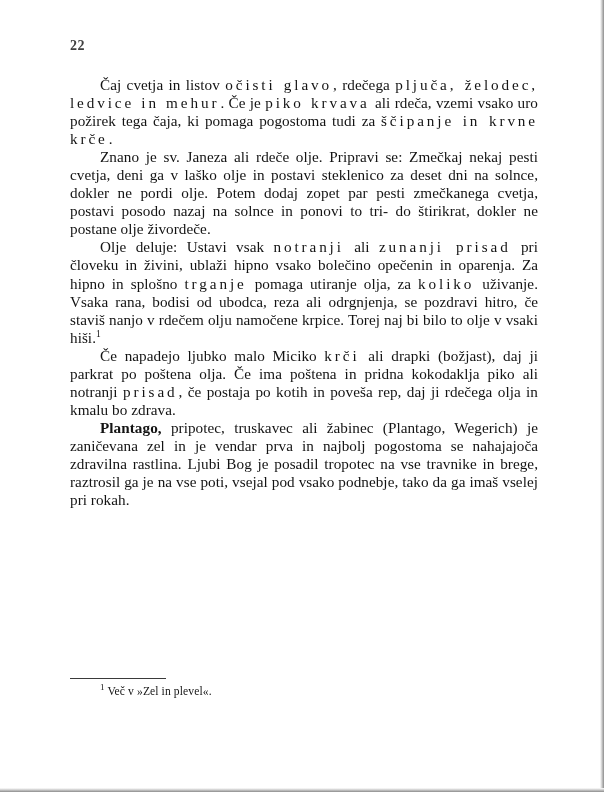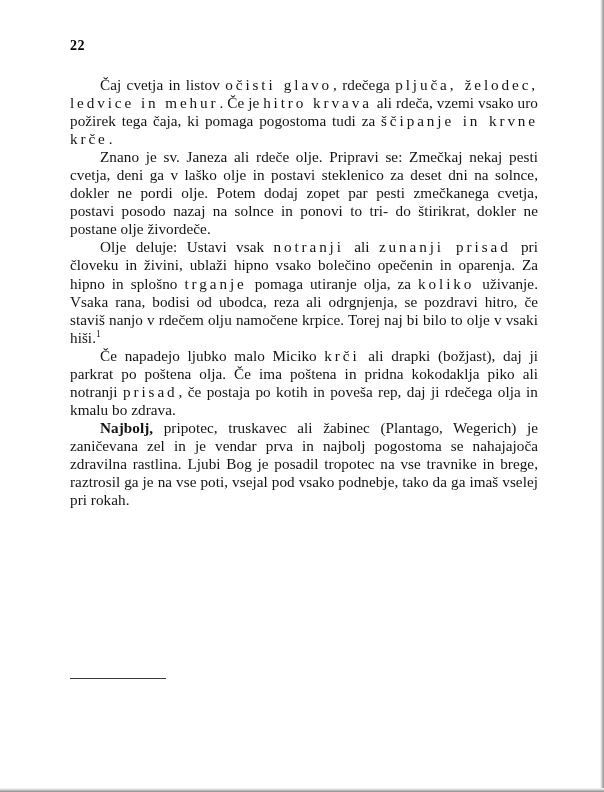--- a/index.html
+++ b/index.html
@@ -37,21 +37,21 @@
   }
 
   #folio {
     position: absolute;
     left: 70px;
     top: 38px;
     font-family: "Liberation Serif", "DejaVu Serif", serif;
     font-weight: bold;
     font-size: 14px;
     letter-spacing: 0.4px;
-    color: #000000;
+    color: #404040;
   }
 
   #textblock {
     position: absolute;
     left: 70px;
     top: 76px;
     width: 468px;
   }
 
   p.para {
@@ -113,27 +113,31 @@
   }
 </style>
 </head>
 <body>
 
 <div id="page">
 
   <div id="folio">22</div>
 
   <div id="textblock">
-      <p class="para"><span>Čaj cvetja in listov </span><span class="sp">očisti glavo</span><span>, rdečega </span><span class="sp">pljuča, želodec, ledvice in mehur</span><span>. Če je </span><span class="sp">hitro krvava</span><span> ali rdeča, vzemi vsako uro požirek tega čaja, ki pomaga pogostoma tudi za </span><span class="sp">ščipanje in krvne krče</span><span>.</span></p>
+      <p class="para"><span>Čaj cvetja in listov </span><span class="sp">očisti glavo</span><span>, rdečega </span><span class="sp">pljuča, želodec, ledvice in mehur</span><span>. Če je </span><span class="sp">piko krvava</span><span> ali rdeča, vzemi vsako uro požirek tega čaja, ki pomaga pogostoma tudi za </span><span class="sp">ščipanje in krvne krče</span><span>.</span></p>
       <p class="para"><span>Znano je sv. Janeza ali rdeče olje. Pripravi se: Zmečkaj nekaj pesti cvetja, deni ga v laško olje in postavi steklenico za deset dni na solnce, dokler ne pordi olje. Potem dodaj zopet par pesti zmečkanega cvetja, postavi posodo nazaj na solnce in ponovi to tri- do štirikrat, dokler ne postane olje živordeče.</span></p>
       <p class="para"><span>Olje deluje: Ustavi vsak </span><span class="sp">notranji</span><span> ali </span><span class="sp">zunanji prisad</span><span> pri človeku in živini, ublaži hipno vsako bolečino opečenin in oparenja. Za hipno in splošno </span><span class="sp">trganje</span><span> pomaga utiranje olja, za </span><span class="sp">koliko</span><span> uživanje. Vsaka rana, bodisi od ubodca, reza ali odrgnjenja, se pozdravi hitro, če staviš nanjo v rdečem olju namočene krpice. Torej naj bi bilo to olje v vsaki hiši.</span><sup class="fn">1</sup></p>
       <p class="para"><span>Če napadejo ljubko malo Miciko </span><span class="sp">krči</span><span> ali drapki (božjast), daj ji parkrat po poštena olja. Če ima poštena in pridna kokodaklja piko ali notranji </span><span class="sp">prisad</span><span>, če postaja po kotih in poveša rep, daj ji rdečega olja in kmalu bo zdrava.</span></p>
-      <p class="para"><span class="bold">Najbolj,</span><span> pripotec, truskavec ali žabinec (Plantago, Wegerich) je zaničevana zel in je vendar prva in najbolj pogostoma se nahajajoča zdravilna rastlina. Ljubi Bog je posadil tropotec na vse travnike in brege, raztrosil ga je na vse poti, vsejal pod vsako podnebje, tako da ga imaš vselej pri rokah.</span></p>
+      <p class="para"><span class="bold">Plantago,</span><span> pripotec, truskavec ali žabinec (Plantago, Wegerich) je zaničevana zel in je vendar prva in najbolj pogostoma se nahajajoča zdravilna rastlina. Ljubi Bog je posadil tropotec na vse travnike in brege, raztrosil ga je na vse poti, vsejal pod vsako podnebje, tako da ga imaš vselej pri rokah.</span></p>
     </div>
 
   <div id="footnote-area">
     <div id="footnote-rule"></div>
+    <p id="footnote-text">
+      <span class="fnmark">1</span>
+      <span>Več v »Zel in plevel«.</span>
+    </p>
   </div>
 
   <div id="edge-right"></div>
   <div id="edge-bottom"></div>
 
 </div>
 
 </body></html>

